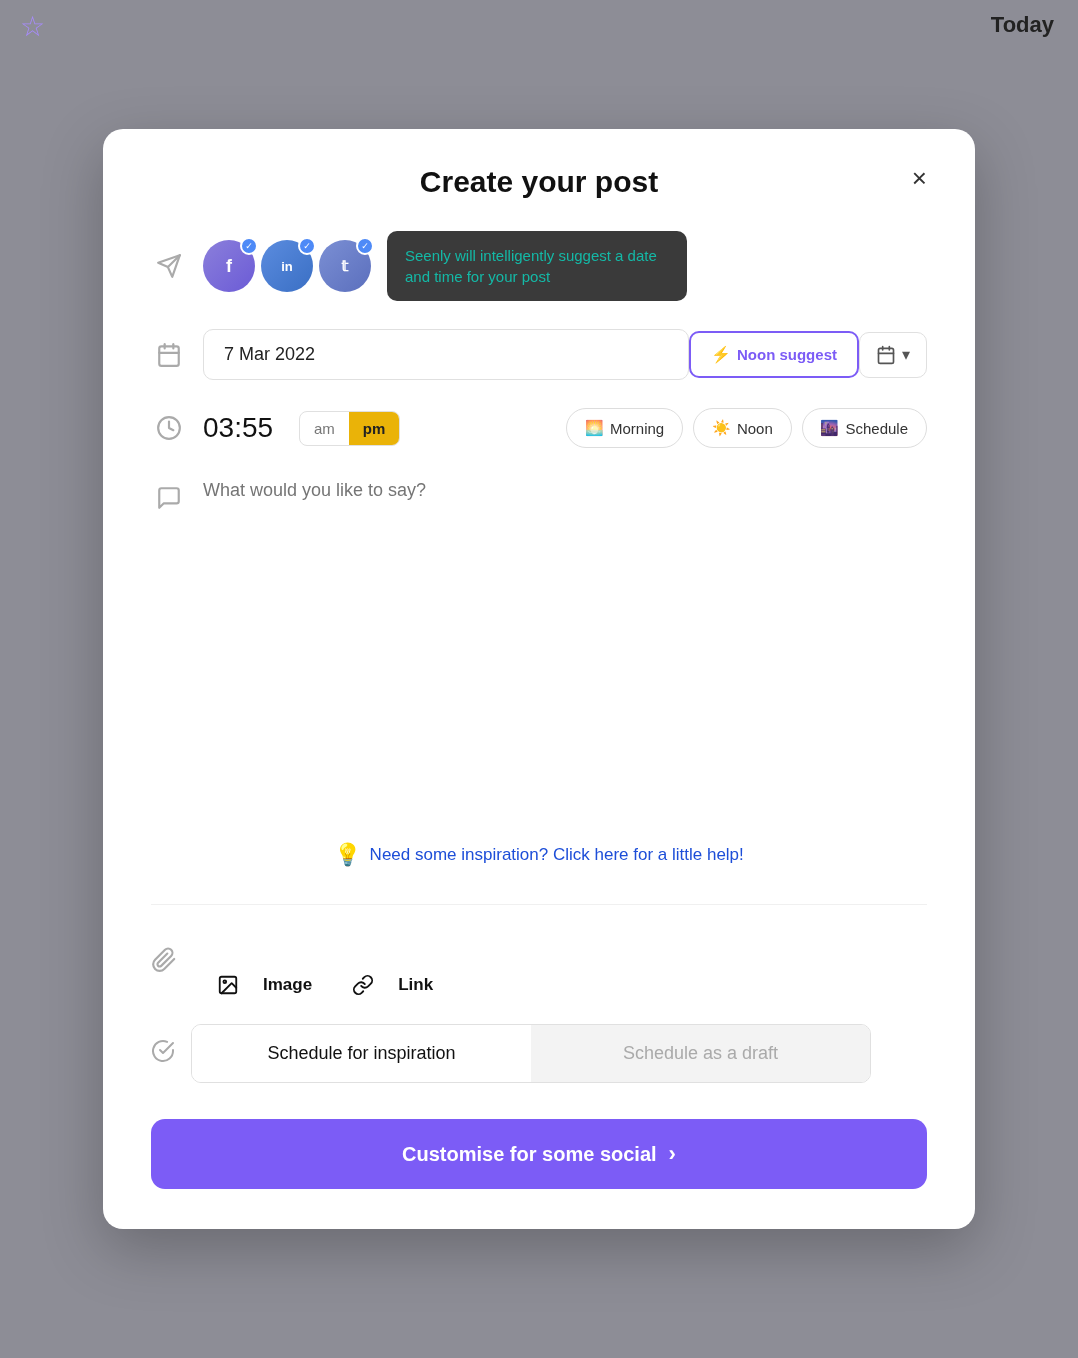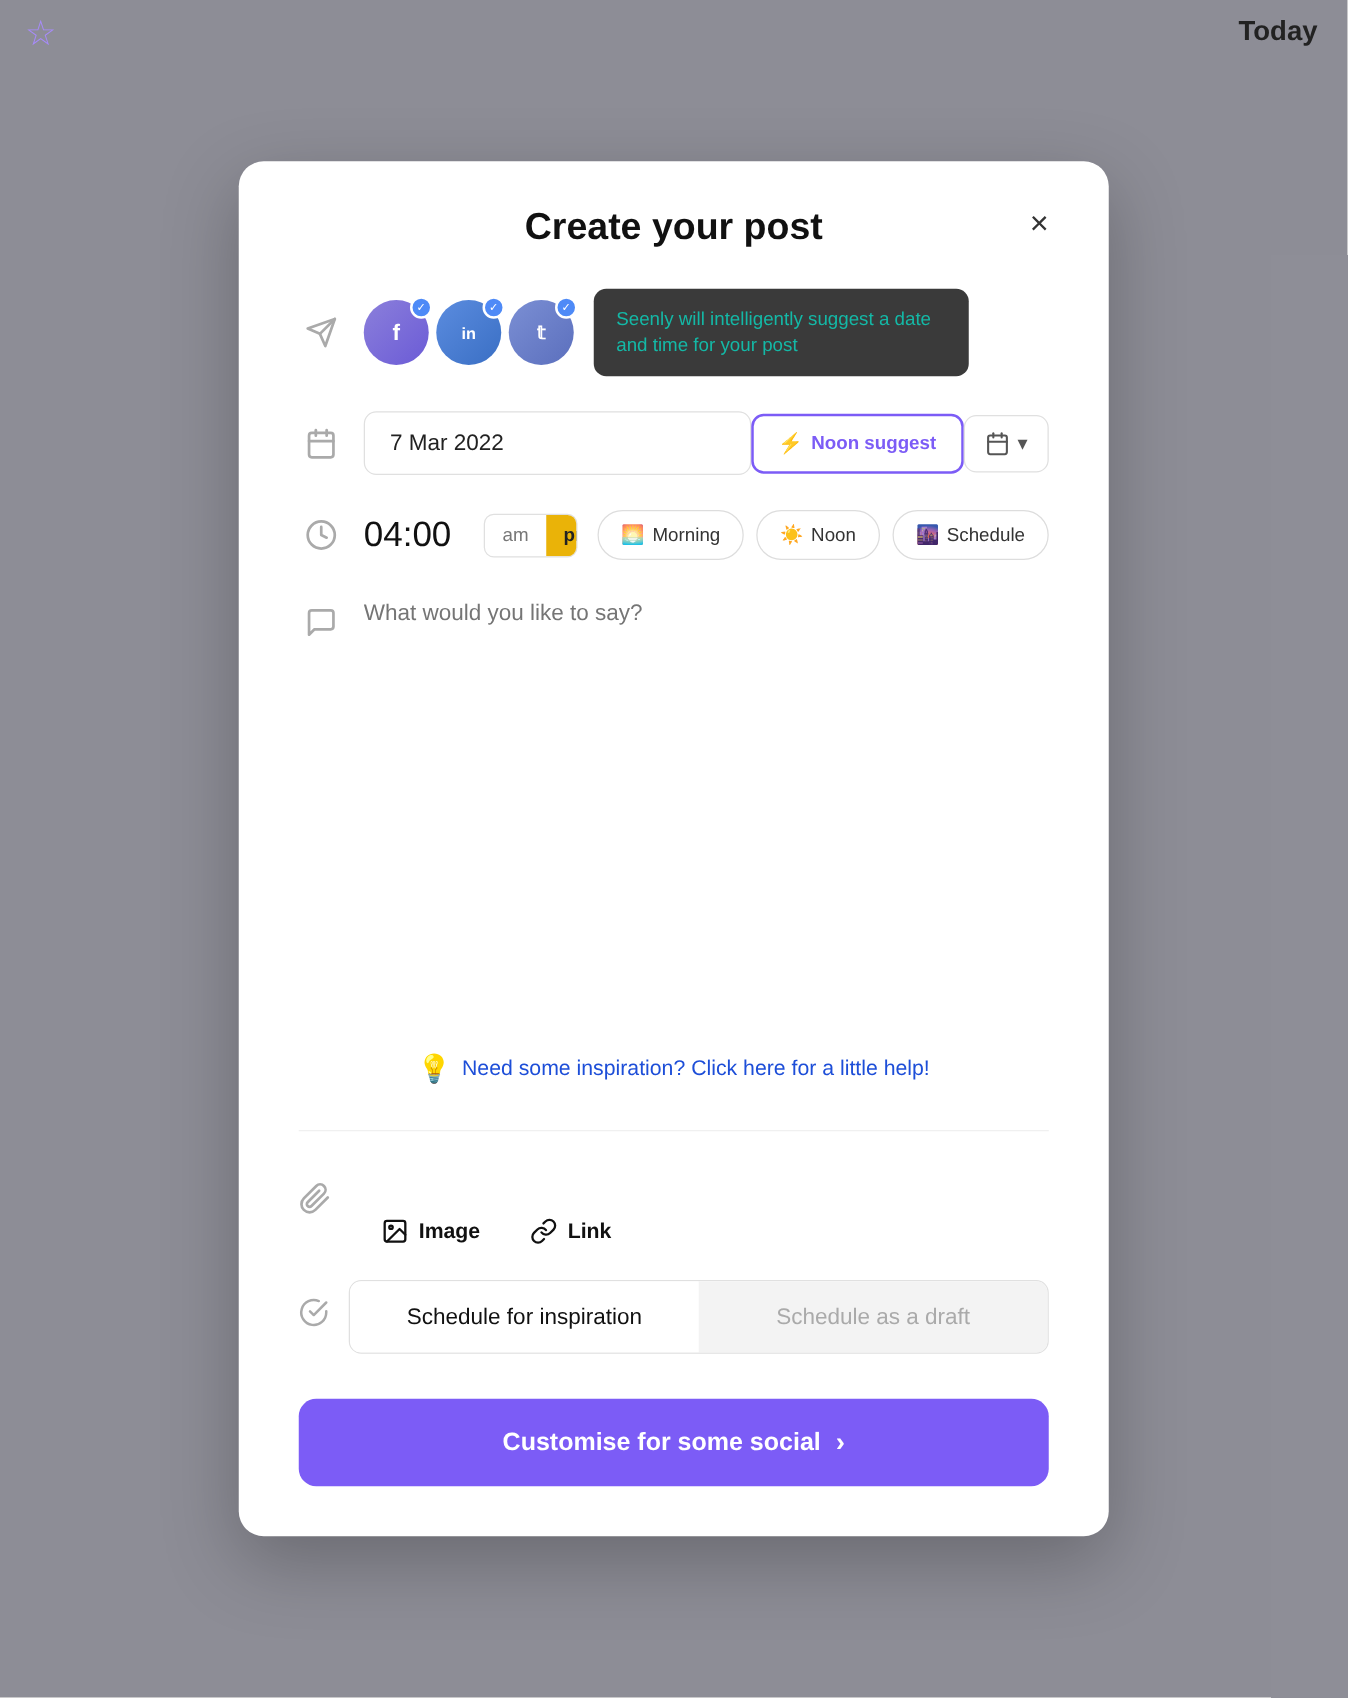--- a/index.html
+++ b/index.html
@@ -39,21 +39,21 @@
       left: 20px;
       font-size: 28px;
       color: #a78bfa;
     }
 
     .modal {
       position: relative;
       z-index: 10;
       background: #fff;
       border-radius: 20px;
-      width: 696px;
+      width: 872px;
       min-height: 1100px;
       padding: 36px 48px 40px;
       box-shadow: 0 20px 60px rgba(0,0,0,0.25);
       display: flex;
       flex-direction: column;
       gap: 0;
     }
 
     .modal-header {
       display: flex;
@@ -315,21 +315,21 @@
 
     .toolbar-btn {
       background: none;
       border: none;
       cursor: pointer;
       font-size: 17px;
       font-weight: 700;
       color: #111;
       display: flex;
       align-items: center;
-      gap: 8px;
+      gap: 24px;
       margin-top: 45px;
     }
 
     .toolbar-btn svg {
       width: 22px;
       height: 22px;
     }
 
     
     .schedule-row {
@@ -497,21 +497,21 @@
     </div>
   </div>
 
   <div class="row">
     <div class="row-icon">
       <svg class="icon-svg" viewBox="0 0 24 24">
           <circle cx="12" cy="12" r="10"></circle>
           <polyline points="12 6 12 12 16 14"></polyline>
         </svg>
     </div>
-    <div class="time-display">04:00</div>
+    <div class="time-display">03:55</div>
     <div class="am-pm-toggle">
       <button class="am-pm-btn">am</button>
       <button class="am-pm-btn active">pm</button>
     </div>
     <div class="time-presets">
       <button class="preset-btn">
         <span>🌅</span>
         <span>Morning</span>
       </button>
       <button class="preset-btn">

